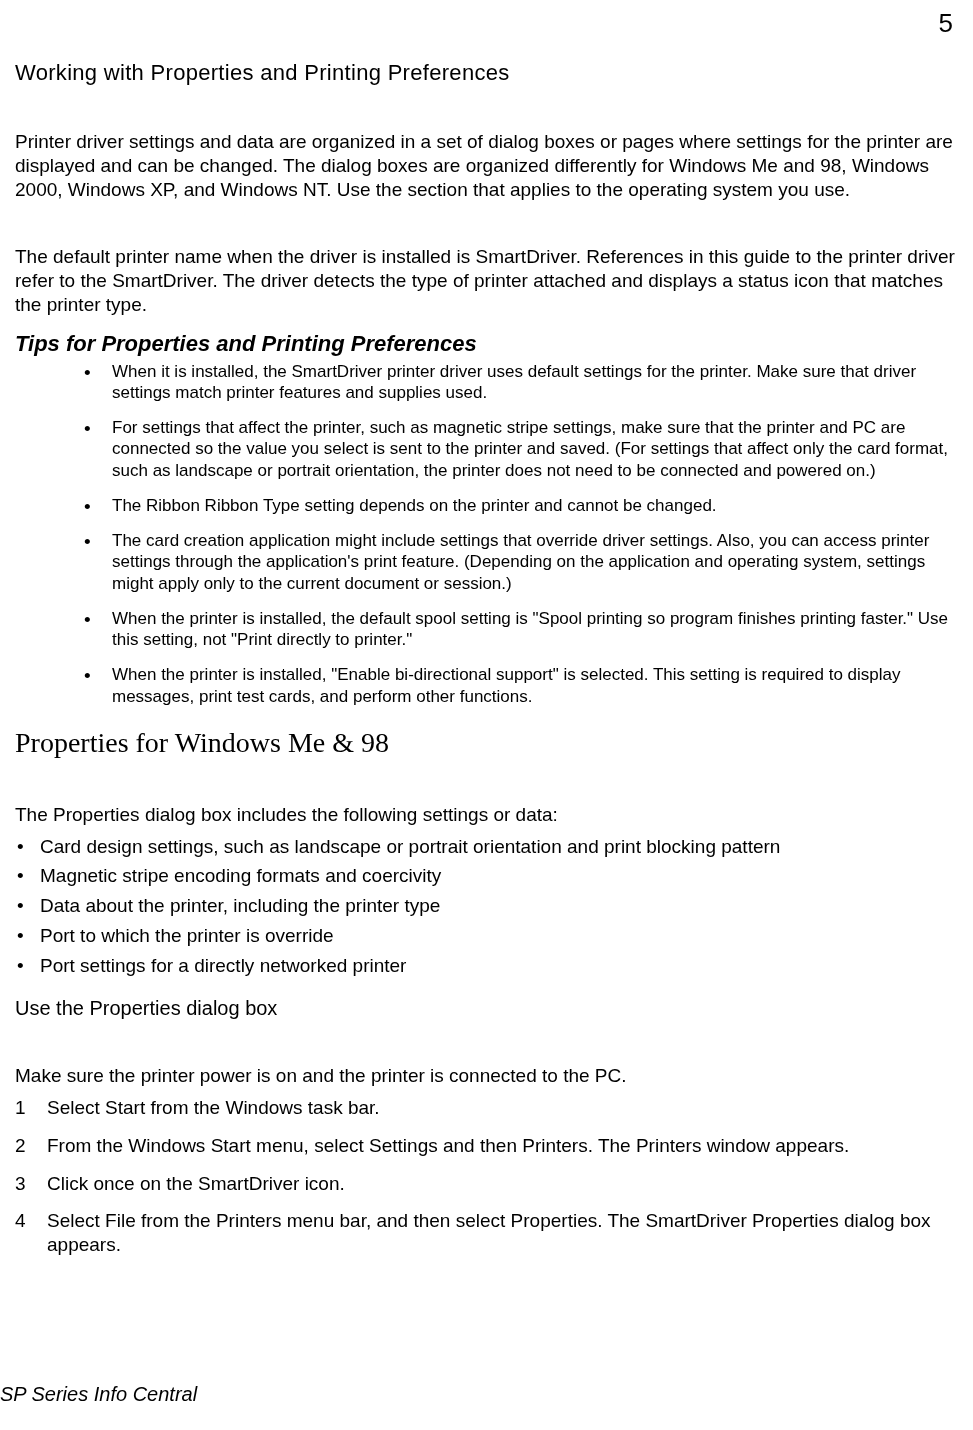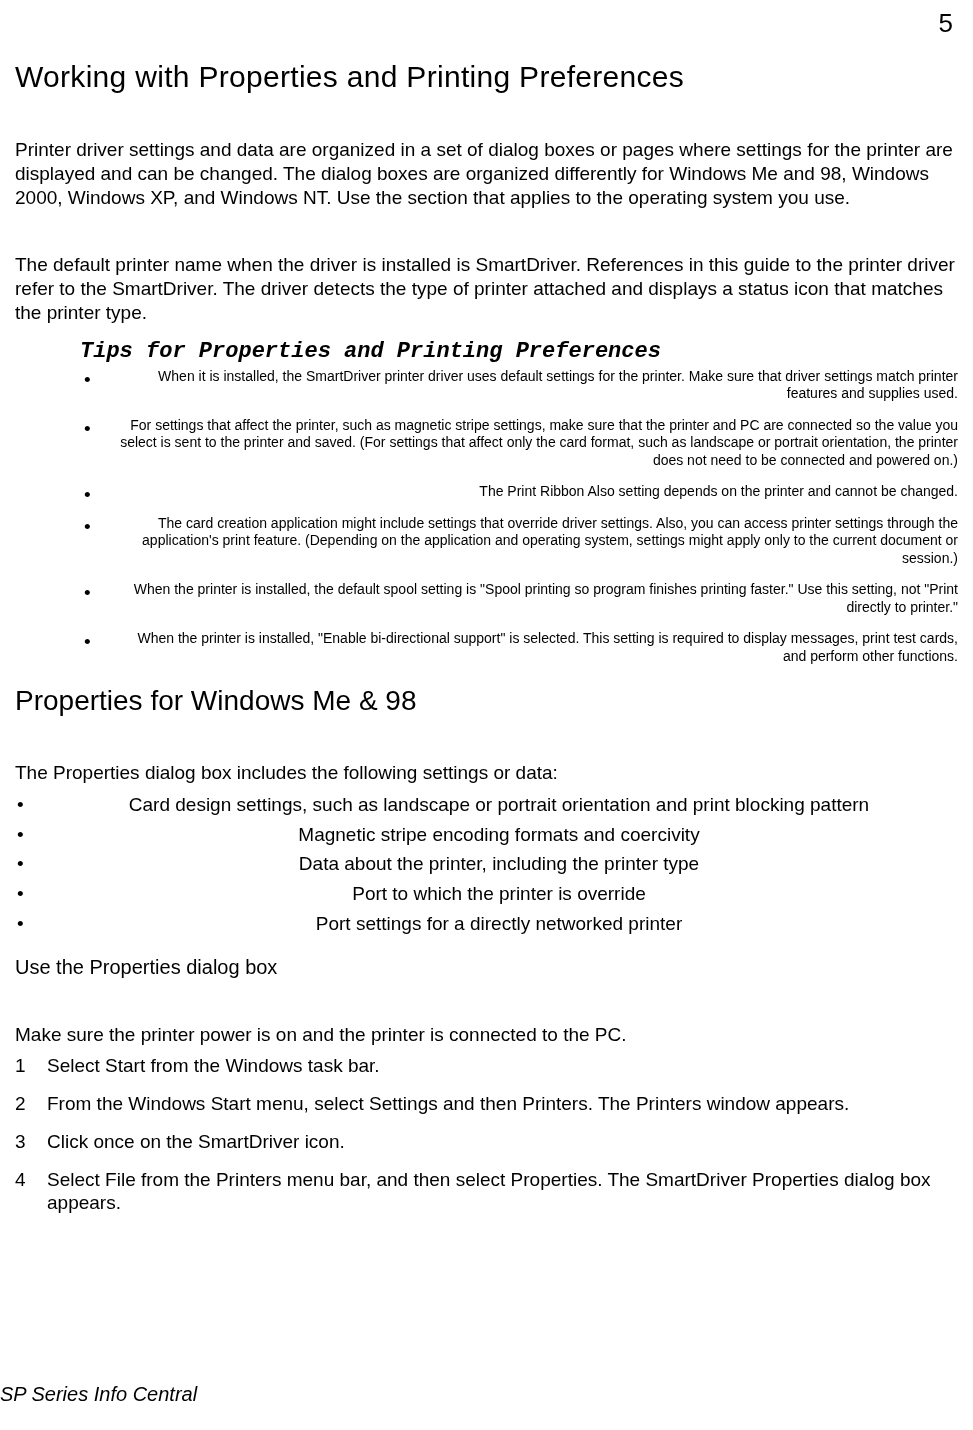--- a/index.html
+++ b/index.html
@@ -16,77 +16,74 @@
       position: absolute;
       top: 8px;
       right: 20px;
       font-size: 26px;
       font-family: Verdana, Geneva, sans-serif;
       font-weight: 300;
     }
     h1 {
       font-family: Verdana, Geneva, sans-serif;
       font-weight: 300;
-      font-size: 30px;
+      font-size: 22px;
       margin-top: 50px;
       margin-bottom: 20px;
       letter-spacing: 0.3px;
     }
     h2 {
-      font-family: Liberation Sans, sans-serif;
+      font-family: Liberation Serif, serif;
       font-weight: 300;
       font-size: 28px;
       margin-top: 20px;
       margin-bottom: 29px;
     }
     h3 {
       font-family: Verdana, Geneva, sans-serif;
       font-weight: 300;
       font-size: 20px;
       margin-top: 20px;
       margin-bottom: 14px;
     }
     .tips-heading {
-      font-family: Liberation Mono, monospace;
+      font-family: Liberation Sans, sans-serif;
       font-weight: bold;
       font-style: italic;
       font-size: 22px;
-      margin-left: 65px;
       margin-top: 14px;
       margin-bottom: 4px;
     }
     p.para {
       font-size: 19px;
       line-height: 1.25;
       margin-bottom: 8px;
       margin-top: 44px;
     }
     ul.tips {
       list-style: none;
       margin-left: 65px;
       margin-bottom: 12px;
     }
     ul.tips li {
-      font-size: 14px;
+      font-size: 17px;
       line-height: 1.25;
       margin-bottom: 14px;
       padding-left: 32px;
       position: relative;
-      text-align: right;
     }
     ul.tips li::before {
       content: "•";
       position: absolute;
       left: 4px;
       font-size: 19px;
     }
     ul.props {
       list-style: none;
       margin: 6px 0 16px 0;
-      text-align: center;
     }
     ul.props li {
       font-size: 19px;
       line-height: 1.25;
       margin-bottom: 6px;
       padding-left: 25px;
       position: relative;
     }
     ul.props li::before {
       content: "•";
@@ -129,21 +126,21 @@
 
 <h1>Working with Properties and Printing Preferences</h1>
 
 <p class="para">Printer driver settings and data are organized in a set of dialog boxes or pages where settings for the printer are displayed and can be changed. The dialog boxes are organized differently for Windows Me and 98, Windows 2000, Windows XP, and Windows NT. Use the section that applies to the operating system you use.</p>
 <p class="para">The default printer name when the driver is installed is SmartDriver. References in this guide to the printer driver refer to the SmartDriver. The driver detects the type of printer attached and displays a status icon that matches the printer type.</p>
 
 <div class="tips-heading">Tips for Properties and Printing Preferences</div>
 <ul class="tips">
   <li>When it is installed, the SmartDriver printer driver uses default settings for the printer. Make sure that driver settings match printer features and supplies used.</li>
   <li>For settings that affect the printer, such as magnetic stripe settings, make sure that the printer and PC are connected so the value you select is sent to the printer and saved. (For settings that affect only the card format, such as landscape or portrait orientation, the printer does not need to be connected and powered on.)</li>
-  <li>The Print Ribbon Also setting depends on the printer and cannot be changed.</li>
+  <li>The Ribbon Ribbon Type setting depends on the printer and cannot be changed.</li>
   <li>The card creation application might include settings that override driver settings. Also, you can access printer settings through the application's print feature. (Depending on the application and operating system, settings might apply only to the current document or session.)</li>
   <li>When the printer is installed, the default spool setting is "Spool printing so program finishes printing faster." Use this setting, not "Print directly to printer."</li>
   <li>When the printer is installed, "Enable bi-directional support" is selected. This setting is required to display messages, print test cards, and perform other functions.</li>
 </ul>
 
 <h2>Properties for Windows Me &amp; 98</h2>
 <p class="para">The Properties dialog box includes the following settings or data:</p>
 <ul class="props">
   <li>Card design settings, such as landscape or portrait orientation and print blocking pattern</li>
   <li>Magnetic stripe encoding formats and coercivity</li>

